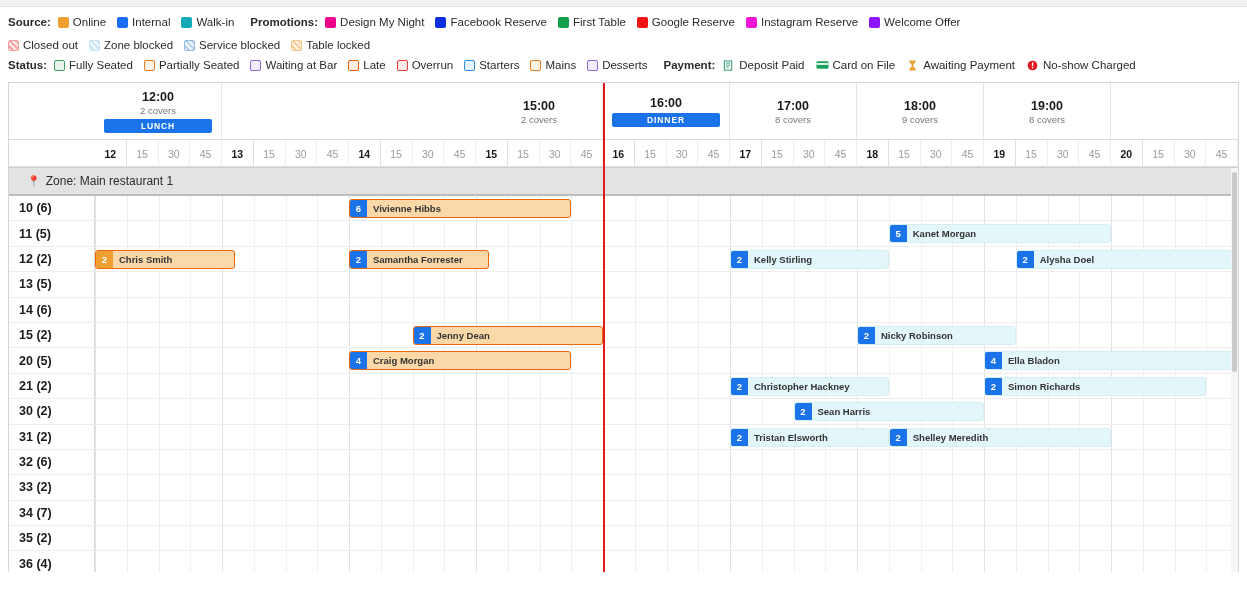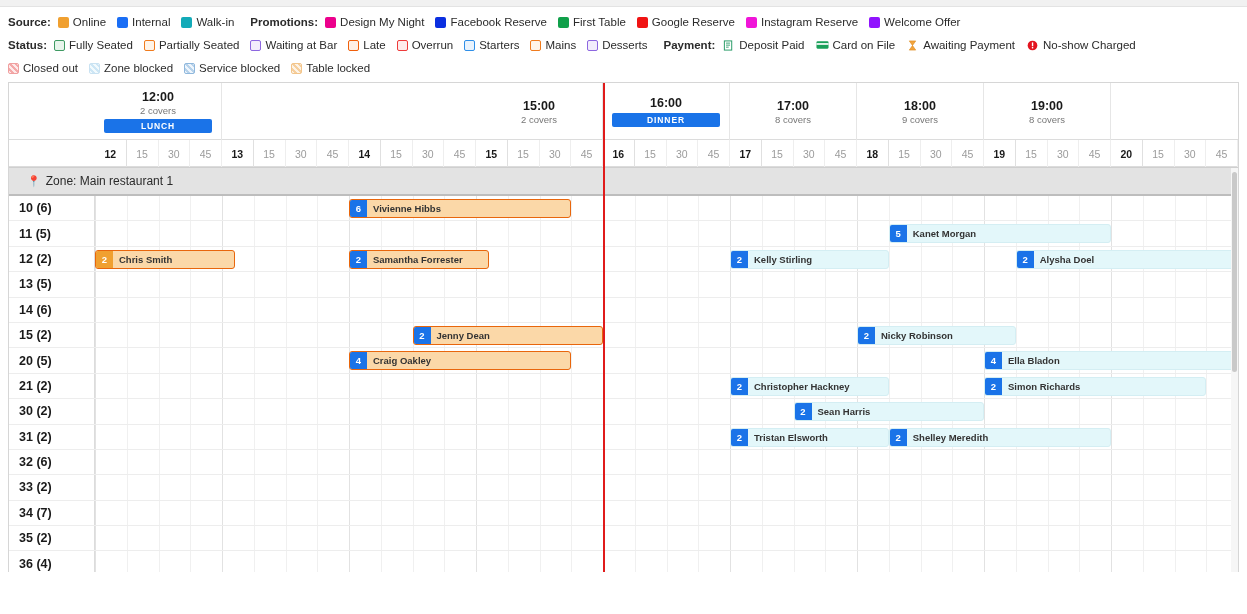--- a/index.html
+++ b/index.html
@@ -174,100 +174,20 @@
         <span class="sw" style="background:#f01313"></span>
         <span>Google Reserve</span>
         </span>
       <span class="lg-item">
         <span class="sw" style="background:#f015d8"></span>
         <span>Instagram Reserve</span>
         </span>
       <span class="lg-item">
         <span class="sw" style="background:#9013fe"></span>
         <span>Welcome Offer</span>
-        </span>
-    </div>
-  </div>
-
-  <div class="legend-row">
-    <div class="lg-group">
-      <span class="lg-label">Status:</span>
-      <span class="lg-item">
-        <span class="sw-out" style="border-color:#3f9a63;background:#e8f5ec"></span>
-        <span>Fully Seated</span>
-        </span>
-      <span class="lg-item">
-        <span class="sw-out" style="border-color:#f07b1d;background:#fff4e8"></span>
-        <span>Partially Seated</span>
-        </span>
-      <span class="lg-item">
-        <span class="sw-out" style="border-color:#8d67e0;background:#f2edfc"></span>
-        <span>Waiting at Bar</span>
-        </span>
-      <span class="lg-item">
-        <span class="sw-out" style="border-color:#f0600c;background:#fff0e6"></span>
-        <span>Late</span>
-        </span>
-      <span class="lg-item">
-        <span class="sw-out" style="border-color:#ee3b3b;background:#ffecec"></span>
-        <span>Overrun</span>
-        </span>
-      <span class="lg-item">
-        <span class="sw-out" style="border-color:#2f8fe8;background:#e9f3fd"></span>
-        <span>Starters</span>
-        </span>
-      <span class="lg-item">
-        <span class="sw-out" style="border-color:#f07b1d;background:#fff4e8"></span>
-        <span>Mains</span>
-        </span>
-      <span class="lg-item">
-        <span class="sw-out" style="border-color:#8d67e0;background:#f2edfc"></span>
-        <span>Desserts</span>
-        </span>
-    </div>
-    <span class="gap-lg"></span>
-    <div class="lg-group">
-      <span class="lg-label">Payment:</span>
-      <span class="lg-item">
-        <span class="pay-ic">
-          <svg width="11" height="11" viewBox="0 0 12 12">
-              <rect x="1.5" y="1" width="8" height="10" fill="none" stroke="#2e9e6b" stroke-width="1.1"></rect>
-              <line x1="3.3" y1="3.4" x2="7.7" y2="3.4" stroke="#2e9e6b" stroke-width="1"></line>
-              <line x1="3.3" y1="5.6" x2="7.7" y2="5.6" stroke="#2e9e6b" stroke-width="1"></line>
-              <line x1="3.3" y1="7.8" x2="6.2" y2="7.8" stroke="#2e9e6b" stroke-width="1"></line>
-            </svg>
-          </span>
-        <span>Deposit Paid</span>
-        </span>
-      <span class="lg-item">
-        <span class="pay-ic">
-          <svg width="13" height="10" viewBox="0 0 14 10">
-              <rect x="0.5" y="1" width="13" height="8" rx="1.2" fill="#1aa05a"></rect>
-              <rect x="0.5" y="3" width="13" height="1.8" fill="#ffffff"></rect>
-            </svg>
-          </span>
-        <span>Card on File</span>
-        </span>
-      <span class="lg-item">
-        <span class="pay-ic">
-          <svg width="9" height="11" viewBox="0 0 9 12">
-              <path d="M1 1 H8 L4.5 6 L8 11 H1 L4.5 6 Z" fill="#f2a33c" stroke="#e08f22" stroke-width="0.7"></path>
-            </svg>
-          </span>
-        <span>Awaiting Payment</span>
-        </span>
-      <span class="lg-item">
-        <span class="pay-ic">
-          <svg width="11" height="11" viewBox="0 0 12 12">
-              <circle cx="6" cy="6" r="5.3" fill="#e3141f"></circle>
-              <rect x="5.3" y="2.6" width="1.5" height="4.2" fill="#fff"></rect>
-              <rect x="5.3" y="7.6" width="1.5" height="1.6" fill="#fff"></rect>
-            </svg>
-          </span>
-        <span>No-show Charged</span>
         </span>
     </div>
   </div>
 
   <div class="legend-row" style="margin-bottom:8px">
     <span class="lg-item">
       <span class="sw-hatch" style="border-color:#f0a0a0;background:repeating-linear-gradient(45deg,#fdeaea 0 2px,#f4a9a9 2px 4px)"></span>
       <span>Closed out</span>
       </span>
     <span class="lg-item">
@@ -275,20 +195,100 @@
       <span>Zone blocked</span>
       </span>
     <span class="lg-item">
       <span class="sw-hatch" style="border-color:#8fb8dd;background:repeating-linear-gradient(45deg,#eef5fc 0 2px,#b7d2ea 2px 4px)"></span>
       <span>Service blocked</span>
       </span>
     <span class="lg-item">
       <span class="sw-hatch" style="border-color:#f3c58b;background:repeating-linear-gradient(45deg,#fdf3e6 0 2px,#f6cf9d 2px 4px)"></span>
       <span>Table locked</span>
       </span>
+  </div>
+
+  <div class="legend-row">
+    <div class="lg-group">
+      <span class="lg-label">Status:</span>
+      <span class="lg-item">
+        <span class="sw-out" style="border-color:#3f9a63;background:#e8f5ec"></span>
+        <span>Fully Seated</span>
+        </span>
+      <span class="lg-item">
+        <span class="sw-out" style="border-color:#f07b1d;background:#fff4e8"></span>
+        <span>Partially Seated</span>
+        </span>
+      <span class="lg-item">
+        <span class="sw-out" style="border-color:#8d67e0;background:#f2edfc"></span>
+        <span>Waiting at Bar</span>
+        </span>
+      <span class="lg-item">
+        <span class="sw-out" style="border-color:#f0600c;background:#fff0e6"></span>
+        <span>Late</span>
+        </span>
+      <span class="lg-item">
+        <span class="sw-out" style="border-color:#ee3b3b;background:#ffecec"></span>
+        <span>Overrun</span>
+        </span>
+      <span class="lg-item">
+        <span class="sw-out" style="border-color:#2f8fe8;background:#e9f3fd"></span>
+        <span>Starters</span>
+        </span>
+      <span class="lg-item">
+        <span class="sw-out" style="border-color:#f07b1d;background:#fff4e8"></span>
+        <span>Mains</span>
+        </span>
+      <span class="lg-item">
+        <span class="sw-out" style="border-color:#8d67e0;background:#f2edfc"></span>
+        <span>Desserts</span>
+        </span>
+    </div>
+    <span class="gap-lg"></span>
+    <div class="lg-group">
+      <span class="lg-label">Payment:</span>
+      <span class="lg-item">
+        <span class="pay-ic">
+          <svg width="11" height="11" viewBox="0 0 12 12">
+              <rect x="1.5" y="1" width="8" height="10" fill="none" stroke="#2e9e6b" stroke-width="1.1"></rect>
+              <line x1="3.3" y1="3.4" x2="7.7" y2="3.4" stroke="#2e9e6b" stroke-width="1"></line>
+              <line x1="3.3" y1="5.6" x2="7.7" y2="5.6" stroke="#2e9e6b" stroke-width="1"></line>
+              <line x1="3.3" y1="7.8" x2="6.2" y2="7.8" stroke="#2e9e6b" stroke-width="1"></line>
+            </svg>
+          </span>
+        <span>Deposit Paid</span>
+        </span>
+      <span class="lg-item">
+        <span class="pay-ic">
+          <svg width="13" height="10" viewBox="0 0 14 10">
+              <rect x="0.5" y="1" width="13" height="8" rx="1.2" fill="#1aa05a"></rect>
+              <rect x="0.5" y="3" width="13" height="1.8" fill="#ffffff"></rect>
+            </svg>
+          </span>
+        <span>Card on File</span>
+        </span>
+      <span class="lg-item">
+        <span class="pay-ic">
+          <svg width="9" height="11" viewBox="0 0 9 12">
+              <path d="M1 1 H8 L4.5 6 L8 11 H1 L4.5 6 Z" fill="#f2a33c" stroke="#e08f22" stroke-width="0.7"></path>
+            </svg>
+          </span>
+        <span>Awaiting Payment</span>
+        </span>
+      <span class="lg-item">
+        <span class="pay-ic">
+          <svg width="11" height="11" viewBox="0 0 12 12">
+              <circle cx="6" cy="6" r="5.3" fill="#e3141f"></circle>
+              <rect x="5.3" y="2.6" width="1.5" height="4.2" fill="#fff"></rect>
+              <rect x="5.3" y="7.6" width="1.5" height="1.6" fill="#fff"></rect>
+            </svg>
+          </span>
+        <span>No-show Charged</span>
+        </span>
+    </div>
   </div>
 </div>
 
 <div class="tl">
   <div class="tl-head" id="tl-head">
       <div class="hourcell" style="left: 86px; width: 127px;">
         <div class="h">12:00</div>
         <div class="cv">2 covers</div>
         <div class="svcbar">LUNCH</div>
       </div>
@@ -676,21 +676,21 @@
           <div class="gl" style="left: 952.5px;"></div>
           <div class="gl" style="left: 984.25px;"></div>
           <div class="gl hour" style="left: 1016px;"></div>
           <div class="gl" style="left: 1047.75px;"></div>
           <div class="gl" style="left: 1079.5px;"></div>
           <div class="gl" style="left: 1111.25px;"></div>
           <div class="gl hour" style="left: 1143px;"></div>
         </div>
         <div class="bk orange" style="left: 340px; width: 222.25px;">
           <div class="badge blue">4</div>
-          <div class="nm">Craig Oakley</div>
+          <div class="nm">Craig Morgan</div>
         </div>
         <div class="bk cyan" style="left: 975px; width: 254px;">
           <div class="badge blue">4</div>
           <div class="nm">Ella Bladon</div>
         </div>
       </div>
       <div class="row">
         <div class="rlabel">21 (2)</div>
         <div class="gridlines">
           <div class="gl hour" style="left: 0px;"></div>

